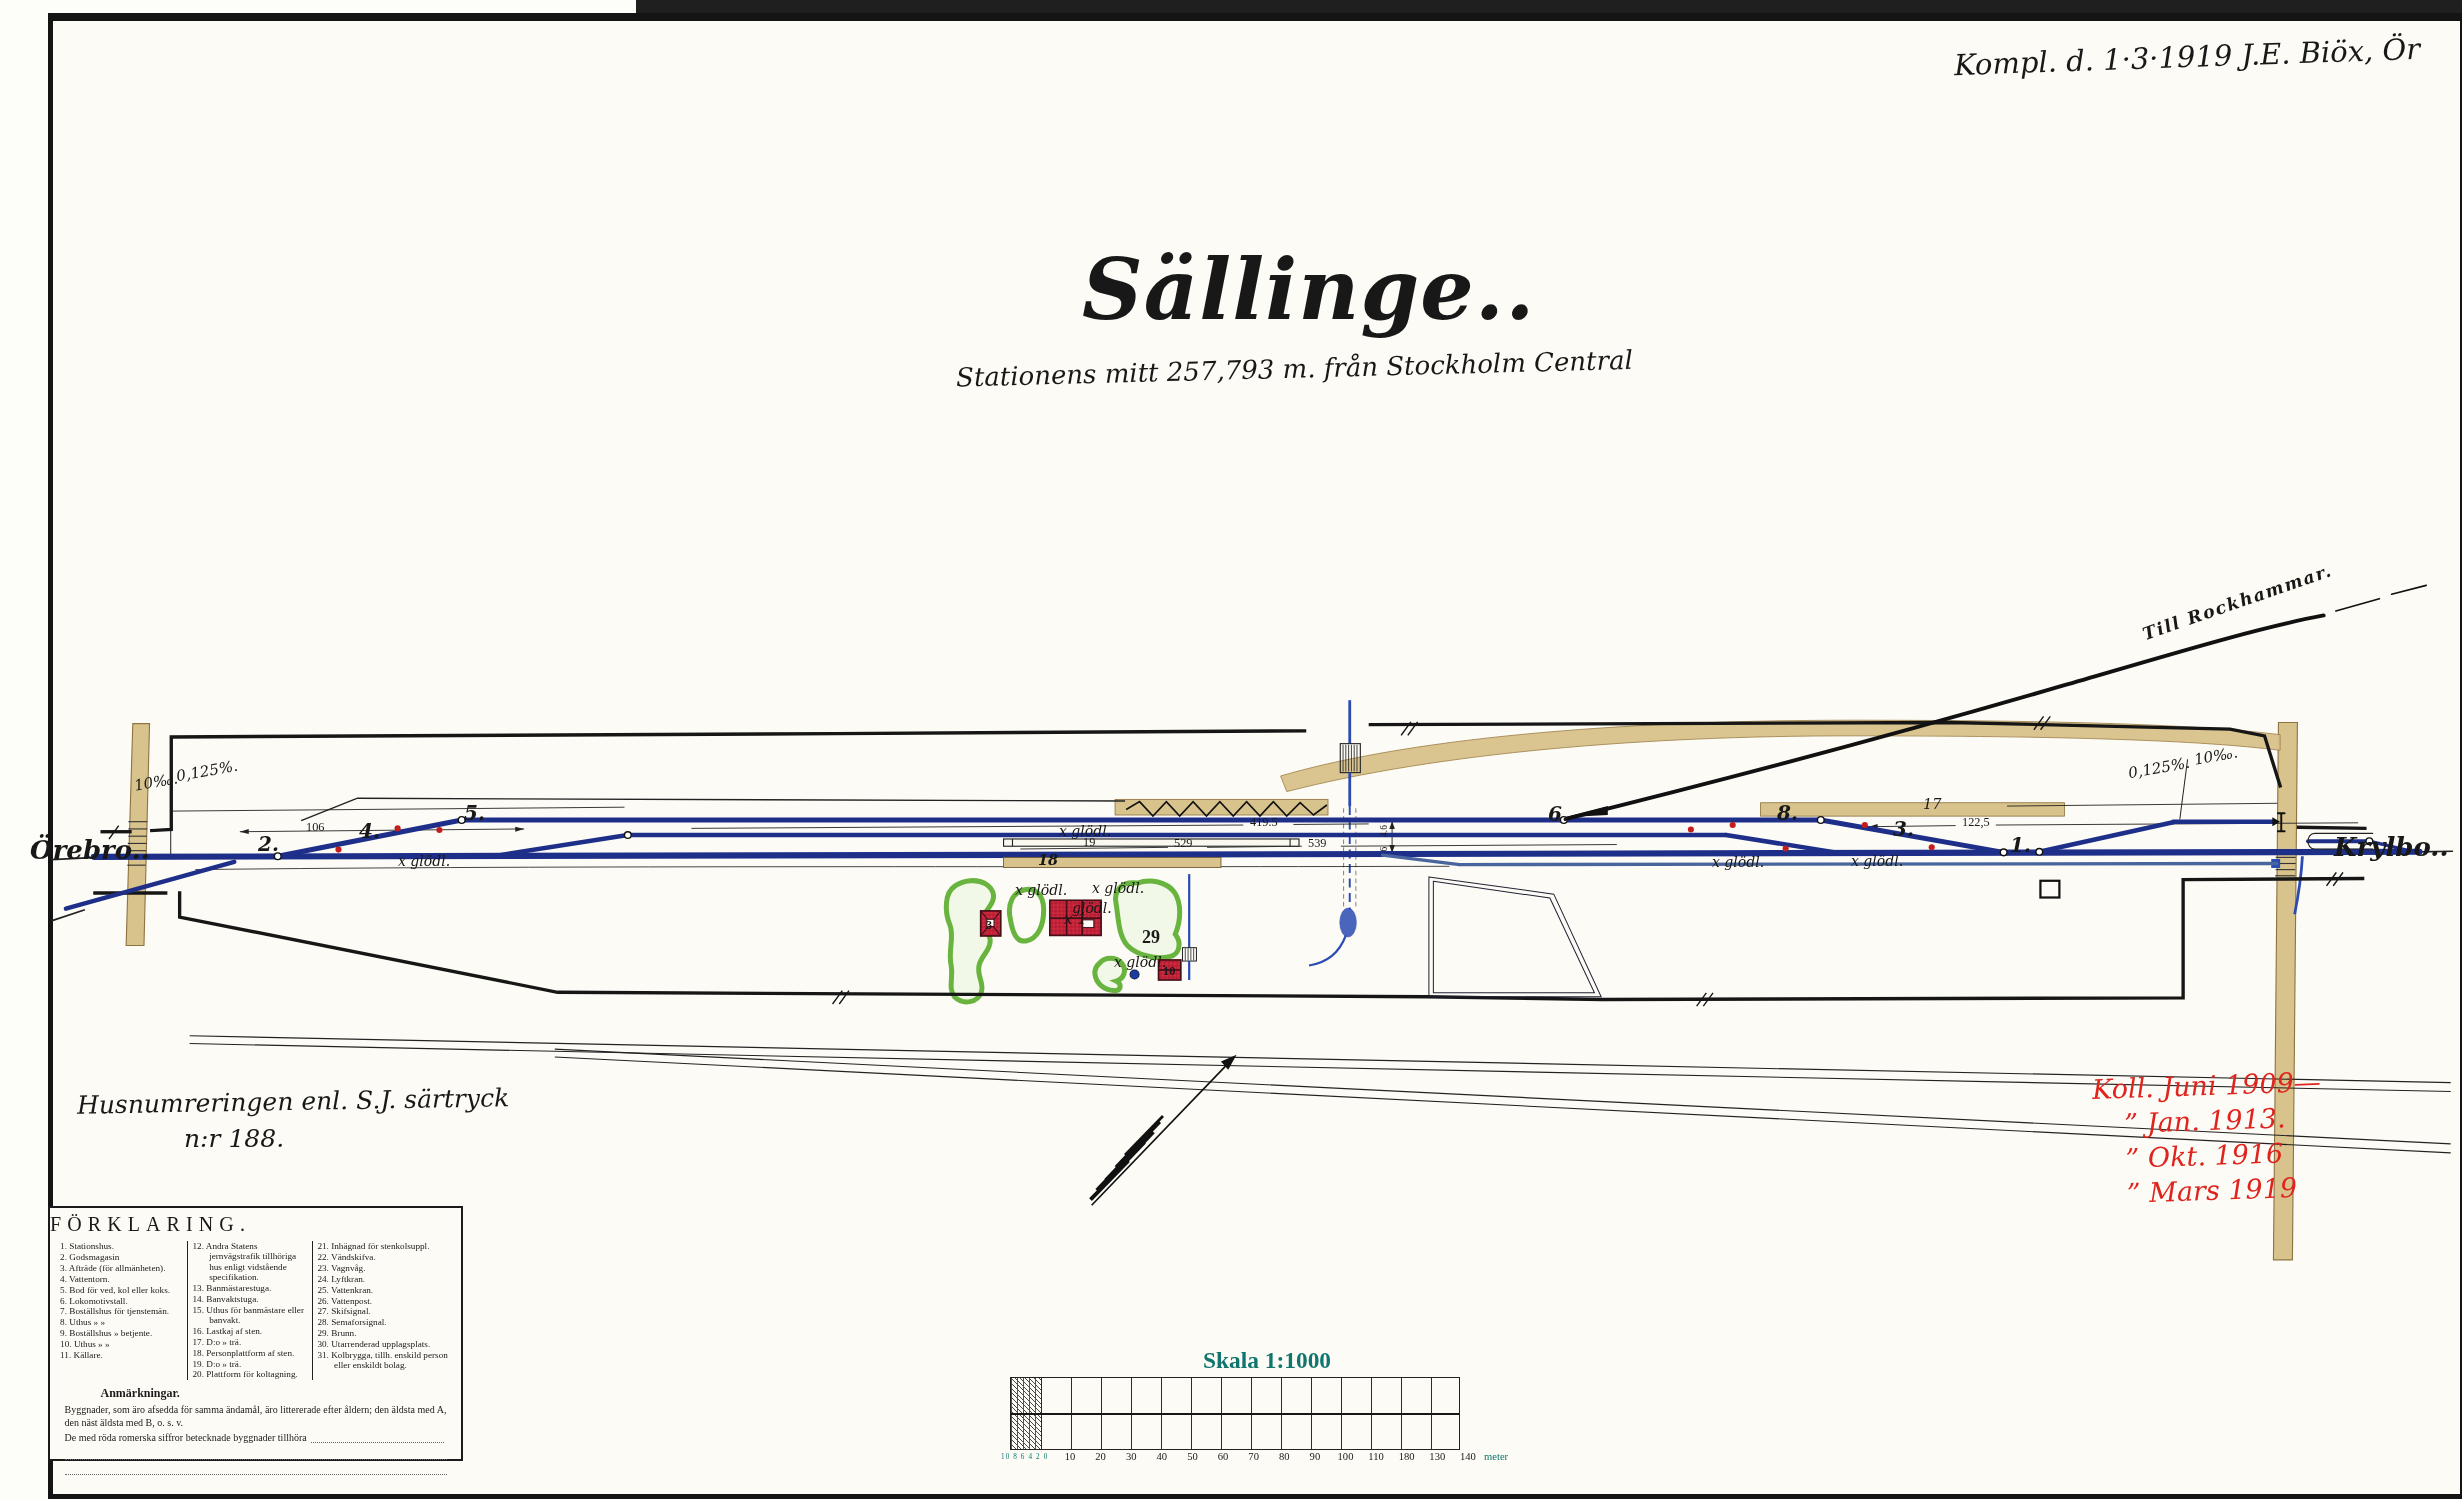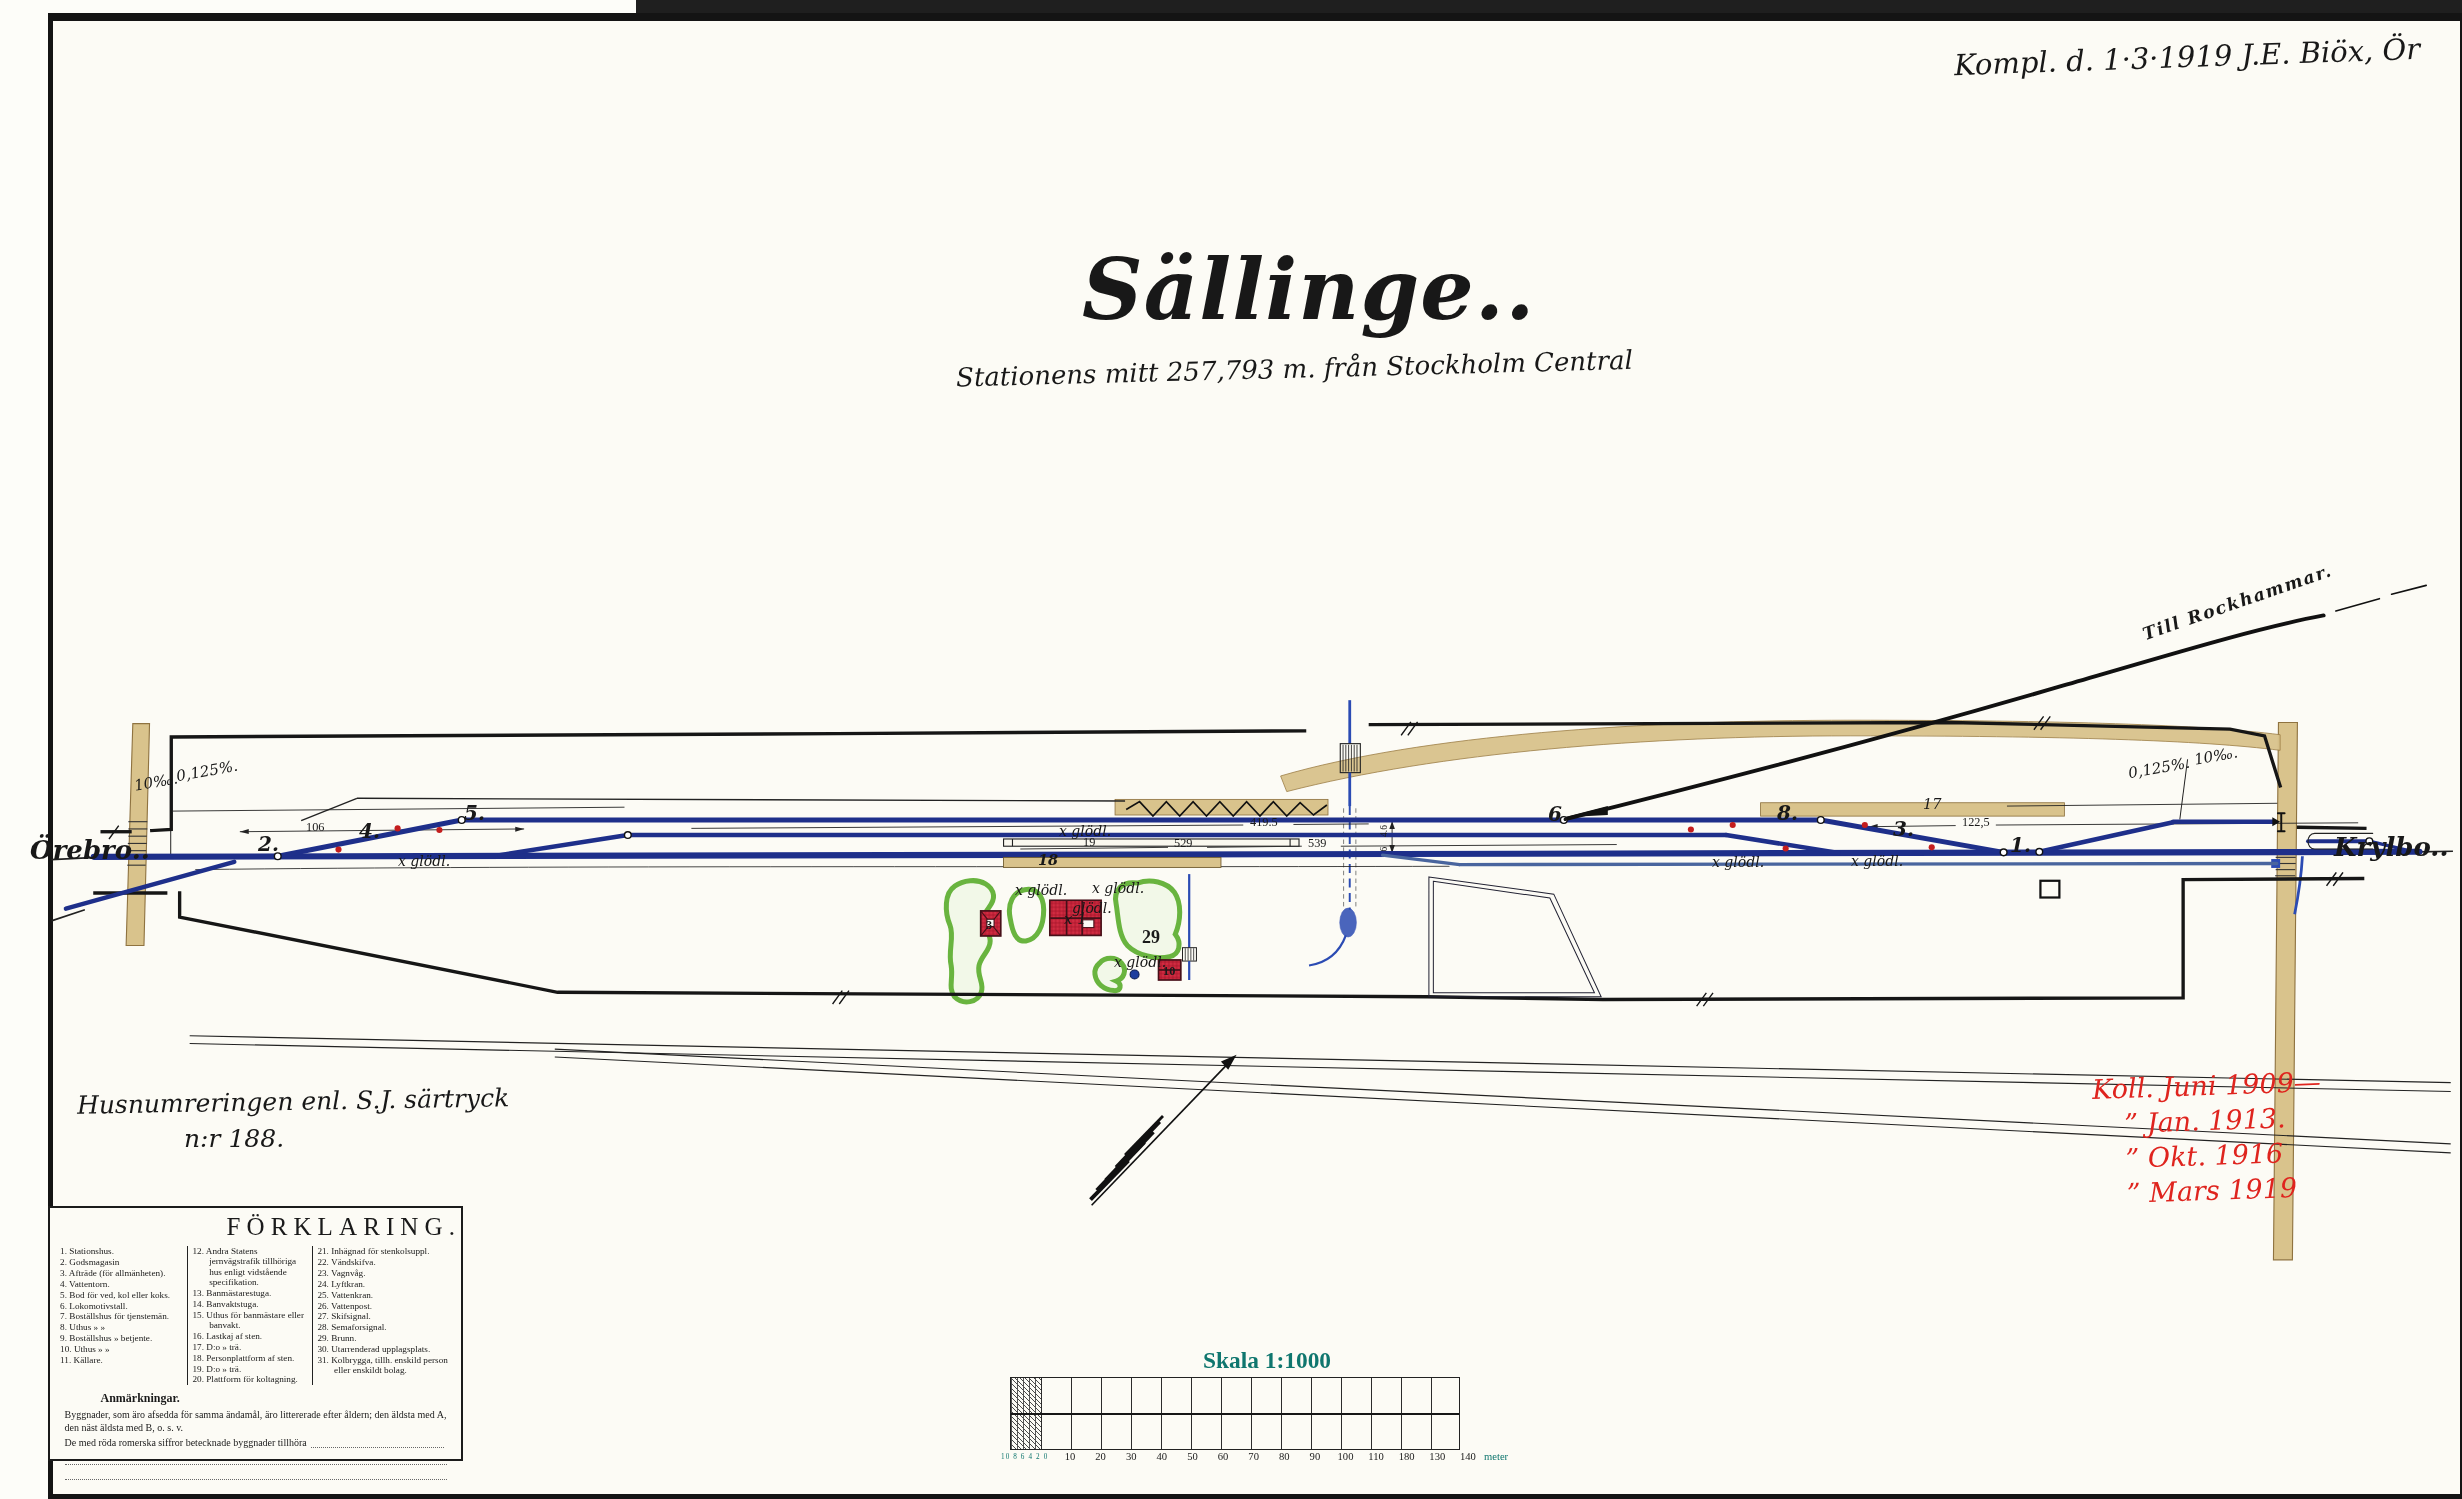--- a/index.html
+++ b/index.html
@@ -28,21 +28,21 @@
   .dim{font-size:9.5px;font-family:"Liberation Serif",serif;}
   .bno{font-size:12.3px;font-family:"Liberation Serif",serif;font-weight:700;font-style:normal;}
   .bno-hand{font-size:14.5px;}
   
   .husnr{font-size:25px;}
   .rev-line{font-size:27px;line-height:35px;}
   .rev-line:not(:first-child){margin-left:31px;}
   
   #legend{position:absolute;left:48px;top:1206px;width:415px;height:255px;
           border:2.8px solid #1b1b1b;background:#fcfbf5;box-sizing:border-box;}
-  #legend .lg-title{text-align:right;font-size:25px;letter-spacing:6.1px;margin-top:4.5px;font-variant:small-caps;}
+  #legend .lg-title{text-align:left;font-size:20px;letter-spacing:6.1px;margin-top:4.5px;font-variant:small-caps;}
   #legend .cols{display:flex;margin:5.6px 5.6px 0 5.6px;}
   #legend .col{font-size:9.2px;line-height:1.12;padding:0 4.5px;}
   #legend .col1{width:33%;}
   #legend .col2{width:31%;border-left:0.8px solid #222;border-right:0.8px solid #222;}
   #legend .col3{width:36%;}
   #legend .li{padding-left:16.7px;text-indent:-16.7px;margin-bottom:0.6px;}
   #legend .anm{margin:5.6px 14.5px 0 14.5px;}
   #legend .anm-h{font-weight:700;font-size:12px;margin-left:36px;}
   #legend .anm-p{font-size:10px;line-height:1.3;text-align:justify;margin-top:2.2px;}
   #legend .p2{display:flex;}

